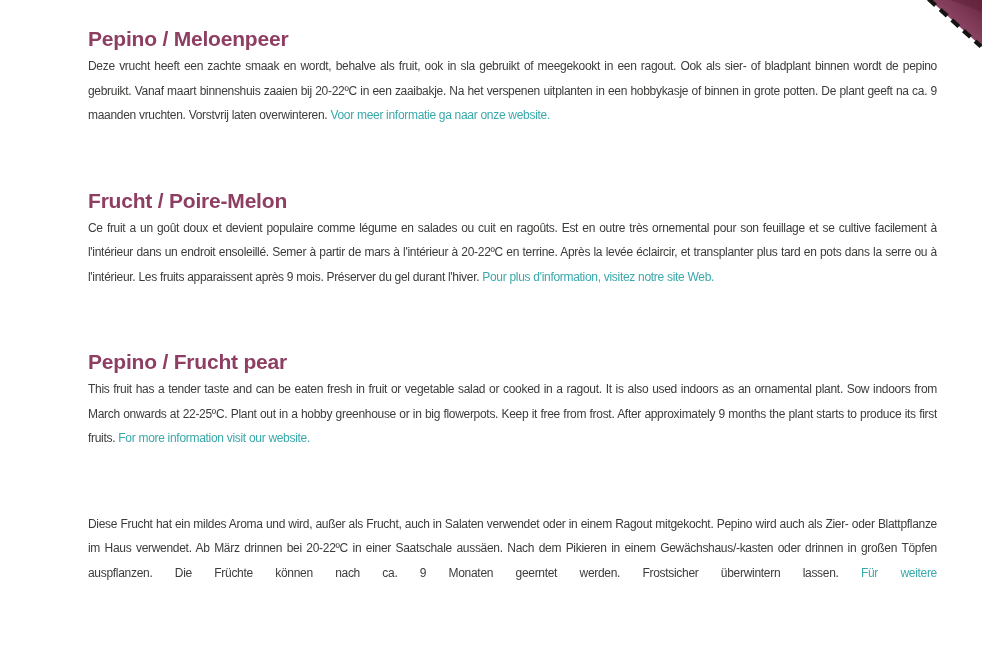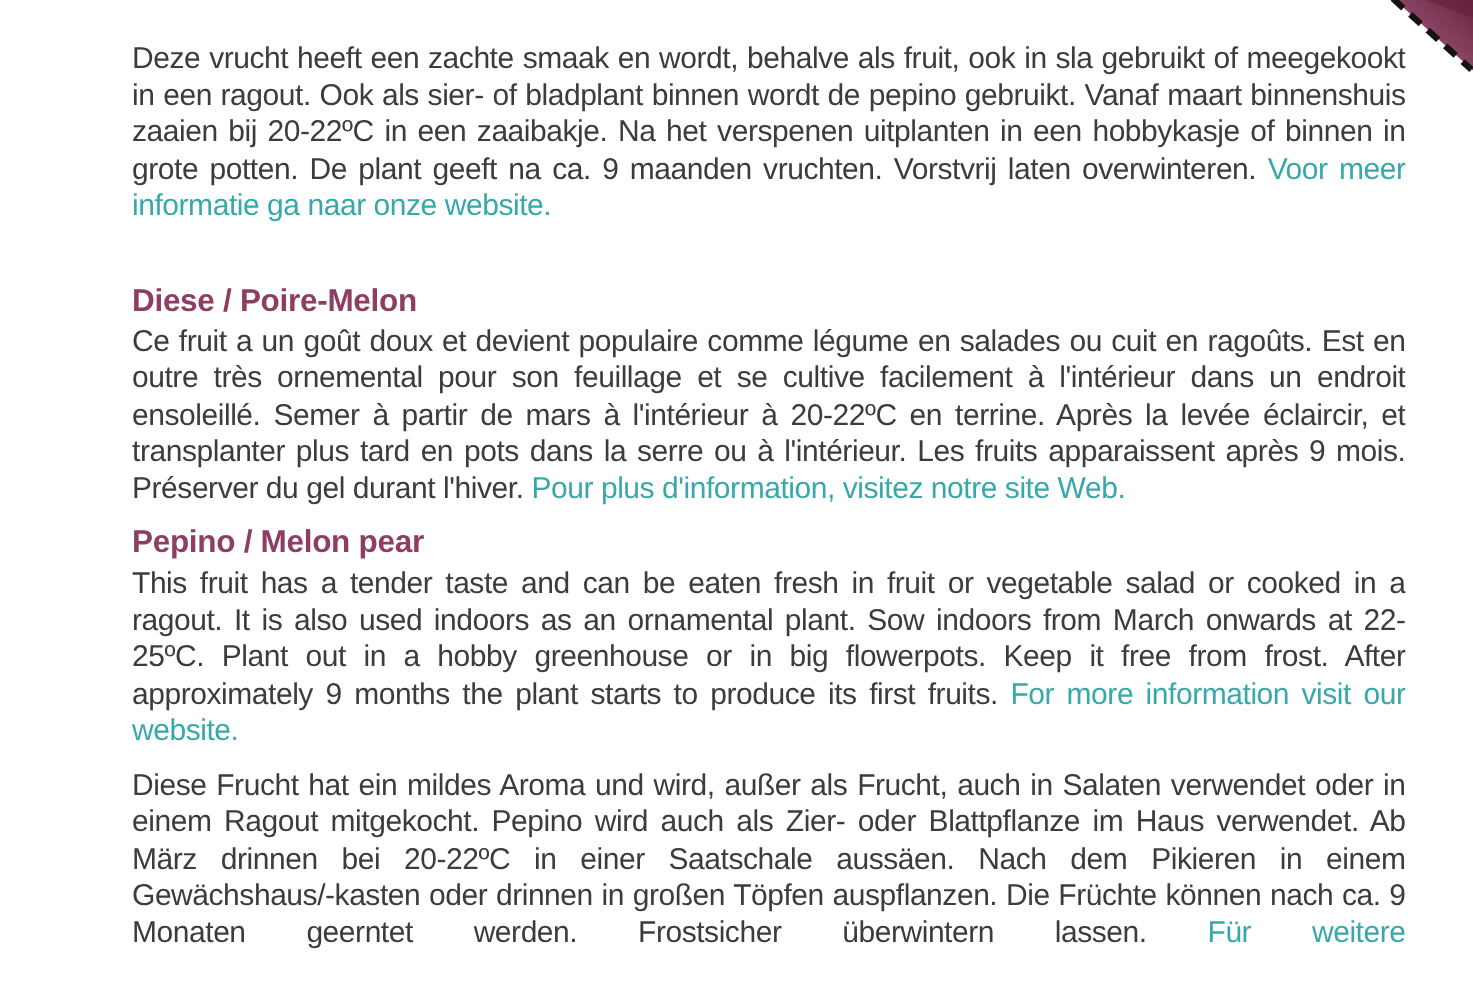--- a/index.html
+++ b/index.html
@@ -31,21 +31,21 @@
     margin: 0 0 3px 0;
     font-size: 21px;
     line-height: 24px;
     font-weight: bold;
     letter-spacing: -0.2px;
     color: #8e3e62;
     font-family: "Liberation Sans", sans-serif;
   }
   .lang-section p {
     margin: 0;
-    font-size: 20px;
+    font-size: 12px;
     line-height: 24.5px;
     letter-spacing: -0.3px;
     color: #3c3c3b;
     text-align: justify;
     font-family: "Liberation Sans", sans-serif;
   }
   .lang-section p.cutoff {
     text-align-last: justify;
   }
   .cta {
@@ -75,30 +75,31 @@
     </defs>
     <polygon points="5,0 57,0 57,47" fill="url(#cornerGrad)"></polygon>
     <polygon points="25,0 57,0 57,12" fill="#5d1f36" opacity="0.45"></polygon>
     <polygon points="9,2 30,20 14,6" fill="#aa6e88" opacity="0.5"></polygon>
     <line x1="3.5" y1="-1" x2="56" y2="46.5" stroke="#161412" stroke-width="4.2" stroke-dasharray="9.5 6.2"></line>
   </svg>
 
   <main class="content">
 
     <section class="lang-section">
+      <h2>Pepino / Meloenpeer</h2>
       <p><span>Deze vrucht heeft een zachte smaak en wordt, behalve als fruit, ook in sla gebruikt of meegekookt in een ragout. Ook als sier- of bladplant binnen wordt de pepino gebruikt. Vanaf maart binnenshuis zaaien bij 20-22ºC in een zaaibakje. Na het verspenen uitplanten in een hobbykasje of binnen in grote potten. De plant geeft na ca. 9 maanden vruchten. Vorstvrij laten overwinteren.</span> <span class="cta">Voor meer informatie ga naar onze website.</span></p>
     </section>
 
     <section class="lang-section">
-      <h2>Diese / Poire-Melon</h2>
+      <h2>Frucht / Poire-Melon</h2>
       <p><span>Ce fruit a un goût doux et devient populaire comme légume en salades ou cuit en ragoûts. Est en outre très ornemental pour son feuillage et se cultive facilement à l'intérieur dans un endroit ensoleillé. Semer à partir de mars à l'intérieur à 20-22ºC en terrine. Après la levée éclaircir, et transplanter plus tard en pots dans la serre ou à l'intérieur. Les fruits apparaissent après 9 mois. Préserver du gel durant l'hiver.</span> <span class="cta">Pour plus d'information, visitez notre site Web.</span></p>
     </section>
 
     <section class="lang-section">
-      <h2>Pepino / Melon pear</h2>
+      <h2>Pepino / Frucht pear</h2>
       <p><span>This fruit has a tender taste and can be eaten fresh in fruit or vegetable salad or cooked in a ragout. It is also used indoors as an ornamental plant. Sow indoors from March onwards at 22-25ºC. Plant out in a hobby greenhouse or in big flowerpots. Keep it free from frost. After approximately 9 months the plant starts to produce its first fruits.</span> <span class="cta">For more information visit our website.</span></p>
     </section>
 
     <section class="lang-section last">
       <p class="cutoff"><span>Diese Frucht hat ein mildes Aroma und wird, außer als Frucht, auch in Salaten verwendet oder in einem Ragout mitgekocht. Pepino wird auch als Zier- oder Blattpflanze im Haus verwendet. Ab März drinnen bei 20-22ºC in einer Saatschale aussäen. Nach dem Pikieren in einem Gewächshaus/-kasten oder drinnen in großen Töpfen auspflanzen. Die Früchte können nach ca. 9 Monaten geerntet werden. Frostsicher überwintern lassen.</span> <span class="cta">Für weitere</span></p>
     </section>
 
   </main>
 </div>
 

